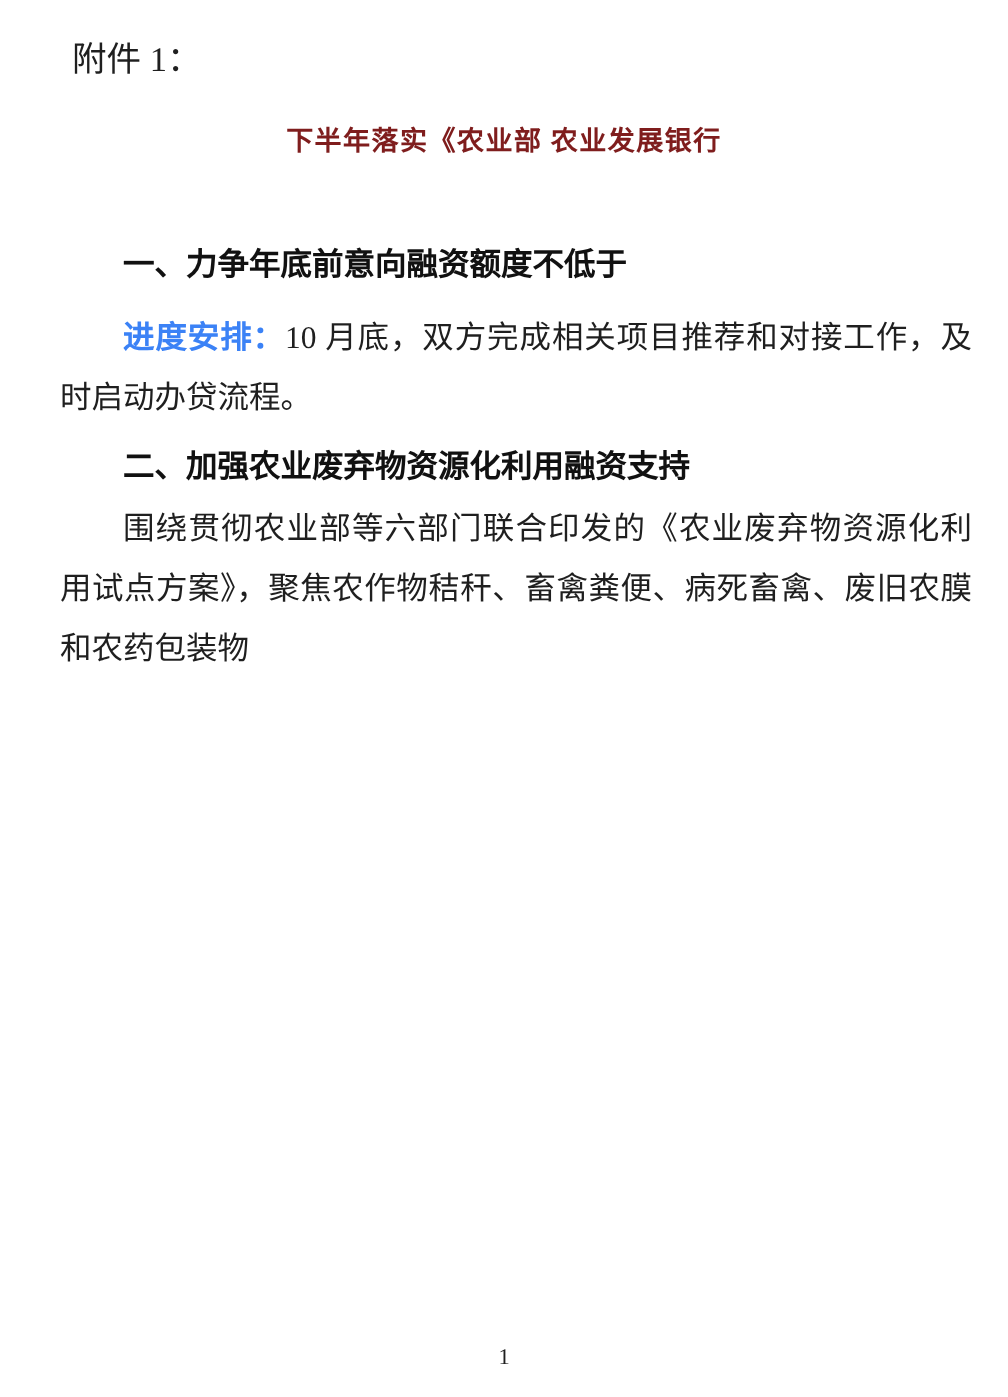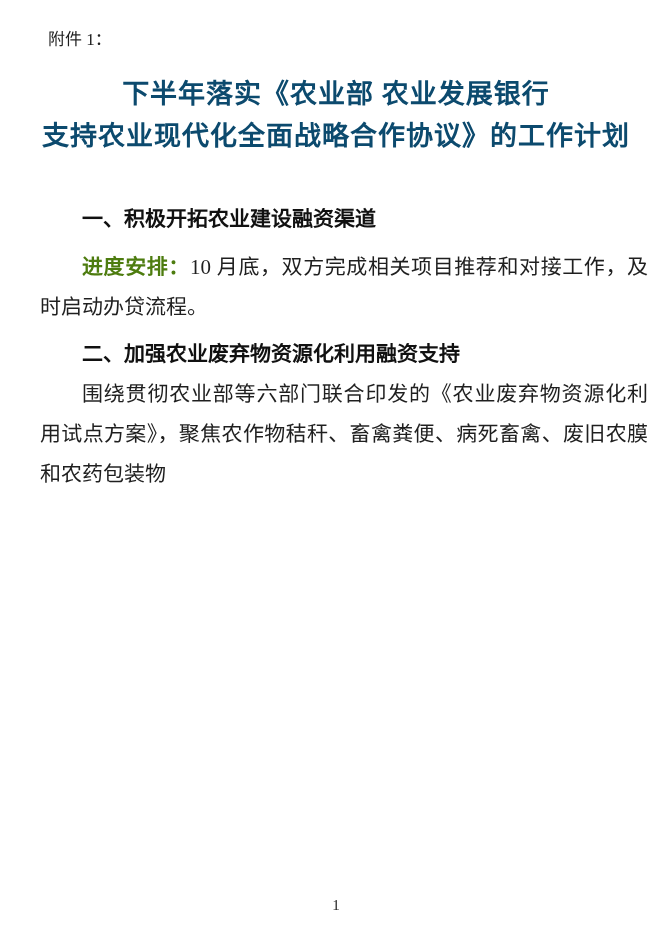--- a/index.html
+++ b/index.html
@@ -8,30 +8,30 @@
     width: 672px;
     height: 931px;
     background: #ffffff;
     font-family: "Liberation Serif", "DejaVu Serif", serif;
     color: #1f1f1f;
     overflow: hidden;
     box-sizing: border-box;
   }
   .attachment {
     padding: 27px 16px 0 48px;
-    font-size: 17px;
+    font-size: 23px;
     line-height: 26px;
   }
   .doc-title {
     margin: 20px 0 0 0;
     text-align: center;
     font-weight: bold;
-    font-size: 27px;
+    font-size: 18px;
     line-height: 42px;
-    color: #0c4a6e;
+    color: #7f1d1d;
     letter-spacing: 1px;
   }
   .body-text {
     margin-top: 42px;
     padding: 0 24px 0 40px;
   }
   p.para {
     margin: 0;
     font-size: 21px;
     line-height: 40px;
@@ -44,21 +44,21 @@
     line-height: 40px;
     font-weight: bold;
     font-family: "Liberation Sans", "DejaVu Sans", sans-serif;
     color: #111111;
     text-indent: 2em;
   }
   p.schedule { margin-top: 8px; }
   .schedule-label {
     font-weight: bold;
     font-family: Liberation Serif, serif;
-    color: #4d7c0f;
+    color: #3b82f6;
   }
   .footer {
     position: absolute;
     left: 0;
     right: 0;
     bottom: 18px;
     text-align: center;
     font-size: 15px;
     line-height: 16px;
     color: #1f1f1f;
@@ -66,27 +66,26 @@
 </style>
 </head>
 <body>
 
 <div class="page">
 
   <div class="attachment">附件 1：</div>
 
   <div class="doc-title">
     <div>下半年落实《农业部 农业发展银行</div>
-    <div>支持农业现代化全面战略合作协议》的工作计划</div>
   </div>
 
   <div class="body-text">
 
 
-    <h2 class="section">一、积极开拓农业建设融资渠道</h2>
+    <h2 class="section">一、力争年底前意向融资额度不低于</h2>
 
 
     <p class="para schedule"><span class="schedule-label">进度安排：</span><span>10 月底，双方完成相关项目推荐和对接工作，及时启动办贷流程。</span></p>
 
     <h2 class="section">二、加强农业废弃物资源化利用融资支持</h2>
 
     <p class="para">围绕贯彻农业部等六部门联合印发的《农业废弃物资源化利用试点方案》，聚焦农作物秸秆、畜禽粪便、病死畜禽、废旧农膜和农药包装物</p>
 
   </div>
 

